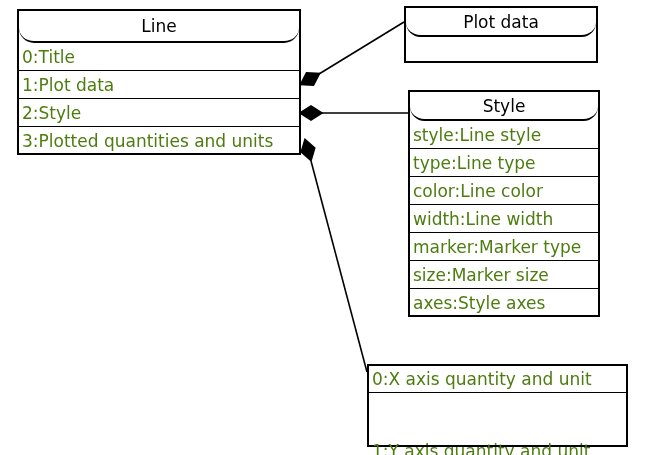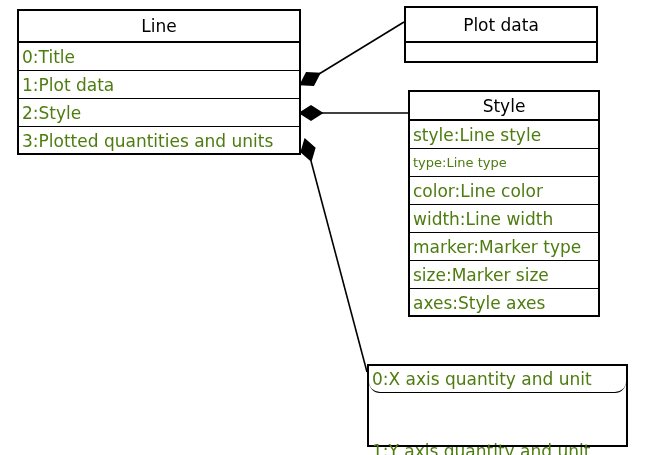--- a/index.html
+++ b/index.html
@@ -25,20 +25,21 @@
     text-align: center;
     color: #000000;
     border-bottom: 2px solid #000000;
     box-sizing: border-box;
     white-space: nowrap;
     overflow: hidden;
     display: flex;
     align-items: center;
     justify-content: center;
     padding: 0 2px;
+    border-radius: 15px;
   }
   .uml-title.tight {
     justify-content: flex-start;
     padding-left: 3px;
   }
   .uml-row {
     color: #4d7c0f;
     border-bottom: 1px solid #000000;
     box-sizing: border-box;
     white-space: nowrap;
@@ -80,30 +81,30 @@
     </svg>
   <div id="classes-layer">
       <div class="uml-class" style="left: 17px; top: 9px; width: 284px; height: 146px;">
         <div class="uml-title" style="height: 32px; font-size: 17px;">Line</div>
         <div class="uml-row" style="height: 28px; font-size: 17px;">0:Title</div>
         <div class="uml-row" style="height: 28px; font-size: 17px;">1:Plot data</div>
         <div class="uml-row" style="height: 28px; font-size: 17px;">2:Style</div>
         <div class="uml-row last" style="height: 28px; font-size: 17px;">3:Plotted quantities and units</div>
       </div>
       <div class="uml-class" style="left: 404px; top: 6px; width: 194px; height: 57px;">
-        <div class="uml-title" style="height: 35px; font-size: 17px;">Plot data</div>
+        <div class="uml-title" style="height: 29px; font-size: 17px;">Plot data</div>
       </div>
       <div class="uml-class" style="left: 408px; top: 90px; width: 192px; height: 227px;">
         <div class="uml-title" style="height: 29px; font-size: 17px;">Style</div>
         <div class="uml-row" style="height: 28px; font-size: 17px;">style:Line style</div>
-        <div class="uml-row" style="height: 28px; font-size: 13px;">type:Line type</div>
+        <div class="uml-row" style="height: 28px; font-size: 17px;">type:Line type</div>
         <div class="uml-row" style="height: 28px; font-size: 17px;">color:Line color</div>
         <div class="uml-row" style="height: 28px; font-size: 17px;">width:Line width</div>
         <div class="uml-row" style="height: 28px; font-size: 17px;">marker:Marker type</div>
         <div class="uml-row" style="height: 28px; font-size: 17px;">size:Marker size</div>
         <div class="uml-row last" style="height: 28px; font-size: 17px;">axes:Style axes</div>
       </div>
       <div class="uml-class" style="left: 367px; top: 364px; width: 261px; height: 83px;">
-        <div class="uml-row" style="height: 27px; font-size: 17px; border-radius: 11px;">0:X axis quantity and unit</div>
+        <div class="uml-row" style="height: 27px; font-size: 17px;">0:X axis quantity and unit</div>
         <div class="uml-row last" style="height: 27px; font-size: 17px; margin-top: 44px;">1:Y axis quantity and unit</div>
       </div>
     </div>
 </div>
 
 </body></html>

